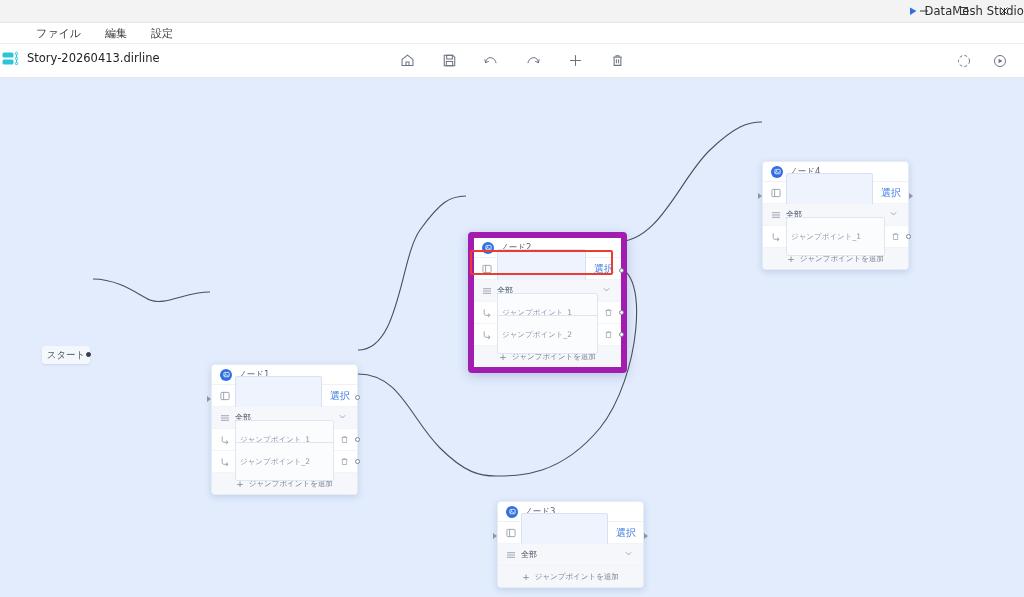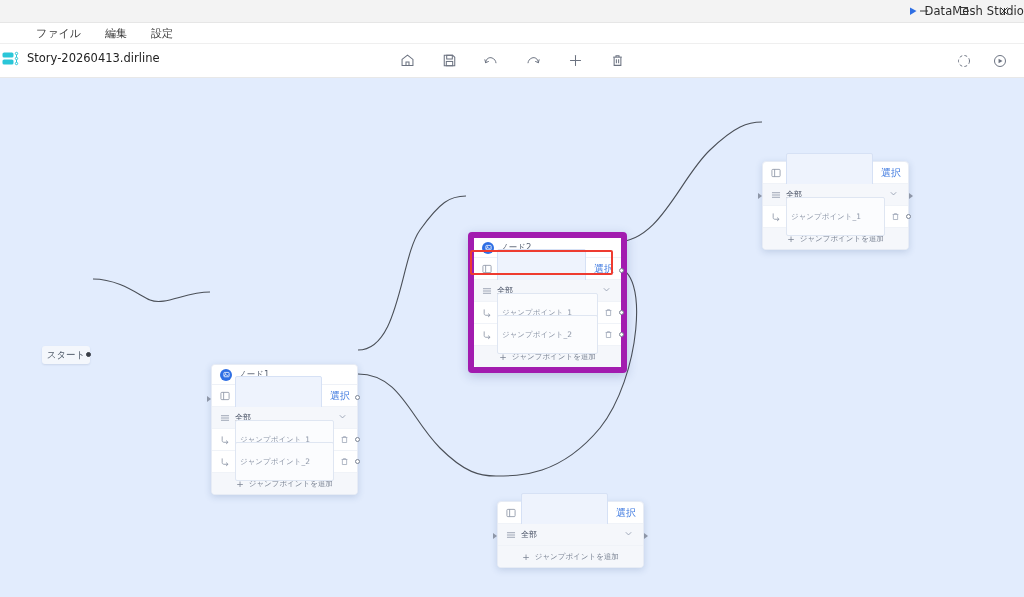--- a/index.html
+++ b/index.html
@@ -386,20 +386,30 @@
     <div class="addrow">
       <span class="plus">+</span>
       <span>ジャンプポイントを追加</span>
     </div>
     <span class="port" style="right:-3px;top:30px;"></span>
   </div>
 
   <div class="highlight" style="left:470px;top:172px;width:143px;height:25px;"></div>
 
   <div class="node" style="left:497px;top:423px;width:145px;">
+    <div class="node-head">
+      <span class="node-badge">
+        <svg width="7" height="7" viewBox="0 0 8 8">
+            <rect x="1" y="1.6" width="6" height="5" rx="0.8" fill="none" stroke="#fff" stroke-width="0.9"></rect>
+            <circle cx="2.7" cy="3.3" r="0.6" fill="#fff"></circle>
+            <path d="M1.2 5.6 L3.2 4 L5 5.3 L6.2 4.5" stroke="#fff" stroke-width="0.8" fill="none"></path>
+          </svg>
+      </span>
+      <span class="node-title">ノード3</span>
+    </div>
     <div class="row">
       <span class="row-icon">
         <svg width="10" height="10" viewBox="0 0 11 11" fill="none" stroke="currentColor" stroke-width="0.9">
             <rect x="1" y="1.5" width="9" height="8" rx="1"></rect>
             <line x1="4" y1="1.5" x2="4" y2="9.5"></line>
           </svg>
       </span>
       <span class="field empty"></span>
       <span class="link">選択</span>
     </div>
@@ -422,20 +432,30 @@
     </div>
     <div class="addrow">
       <span class="plus">+</span>
       <span>ジャンプポイントを追加</span>
     </div>
     <span class="port tri" style="left:-5px;top:31px;"></span>
     <span class="port tri" style="right:-5px;top:31px;"></span>
   </div>
 
   <div class="node" style="left:762px;top:83px;width:145px;">
+    <div class="node-head">
+      <span class="node-badge">
+        <svg width="7" height="7" viewBox="0 0 8 8">
+            <rect x="1" y="1.6" width="6" height="5" rx="0.8" fill="none" stroke="#fff" stroke-width="0.9"></rect>
+            <circle cx="2.7" cy="3.3" r="0.6" fill="#fff"></circle>
+            <path d="M1.2 5.6 L3.2 4 L5 5.3 L6.2 4.5" stroke="#fff" stroke-width="0.8" fill="none"></path>
+          </svg>
+      </span>
+      <span class="node-title">ノード4</span>
+    </div>
     <div class="row">
       <span class="row-icon">
         <svg width="10" height="10" viewBox="0 0 11 11" fill="none" stroke="currentColor" stroke-width="0.9">
             <rect x="1" y="1.5" width="9" height="8" rx="1"></rect>
             <line x1="4" y1="1.5" x2="4" y2="9.5"></line>
           </svg>
       </span>
       <span class="field empty"></span>
       <span class="link">選択</span>
     </div>

